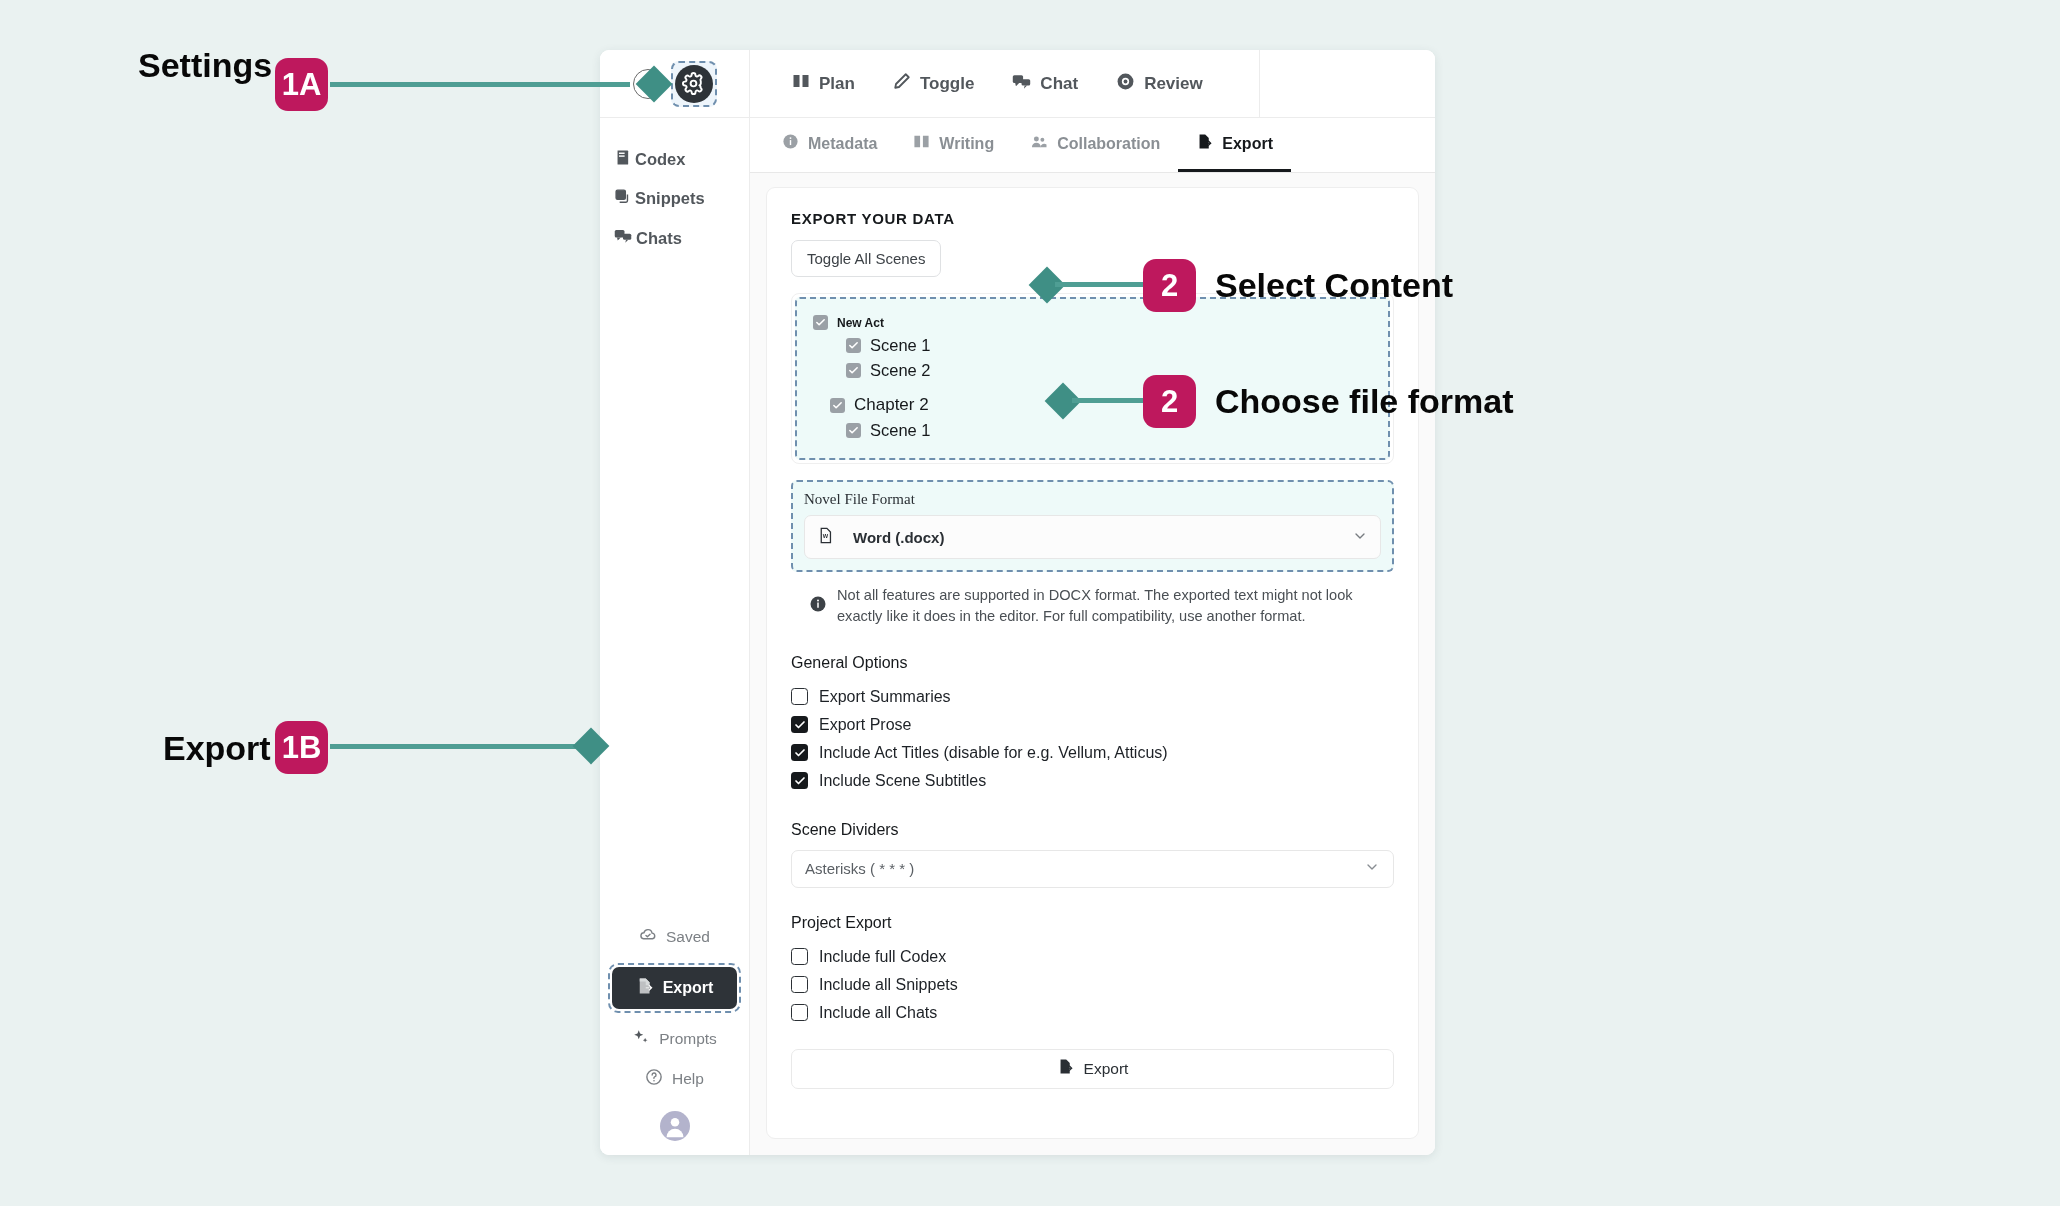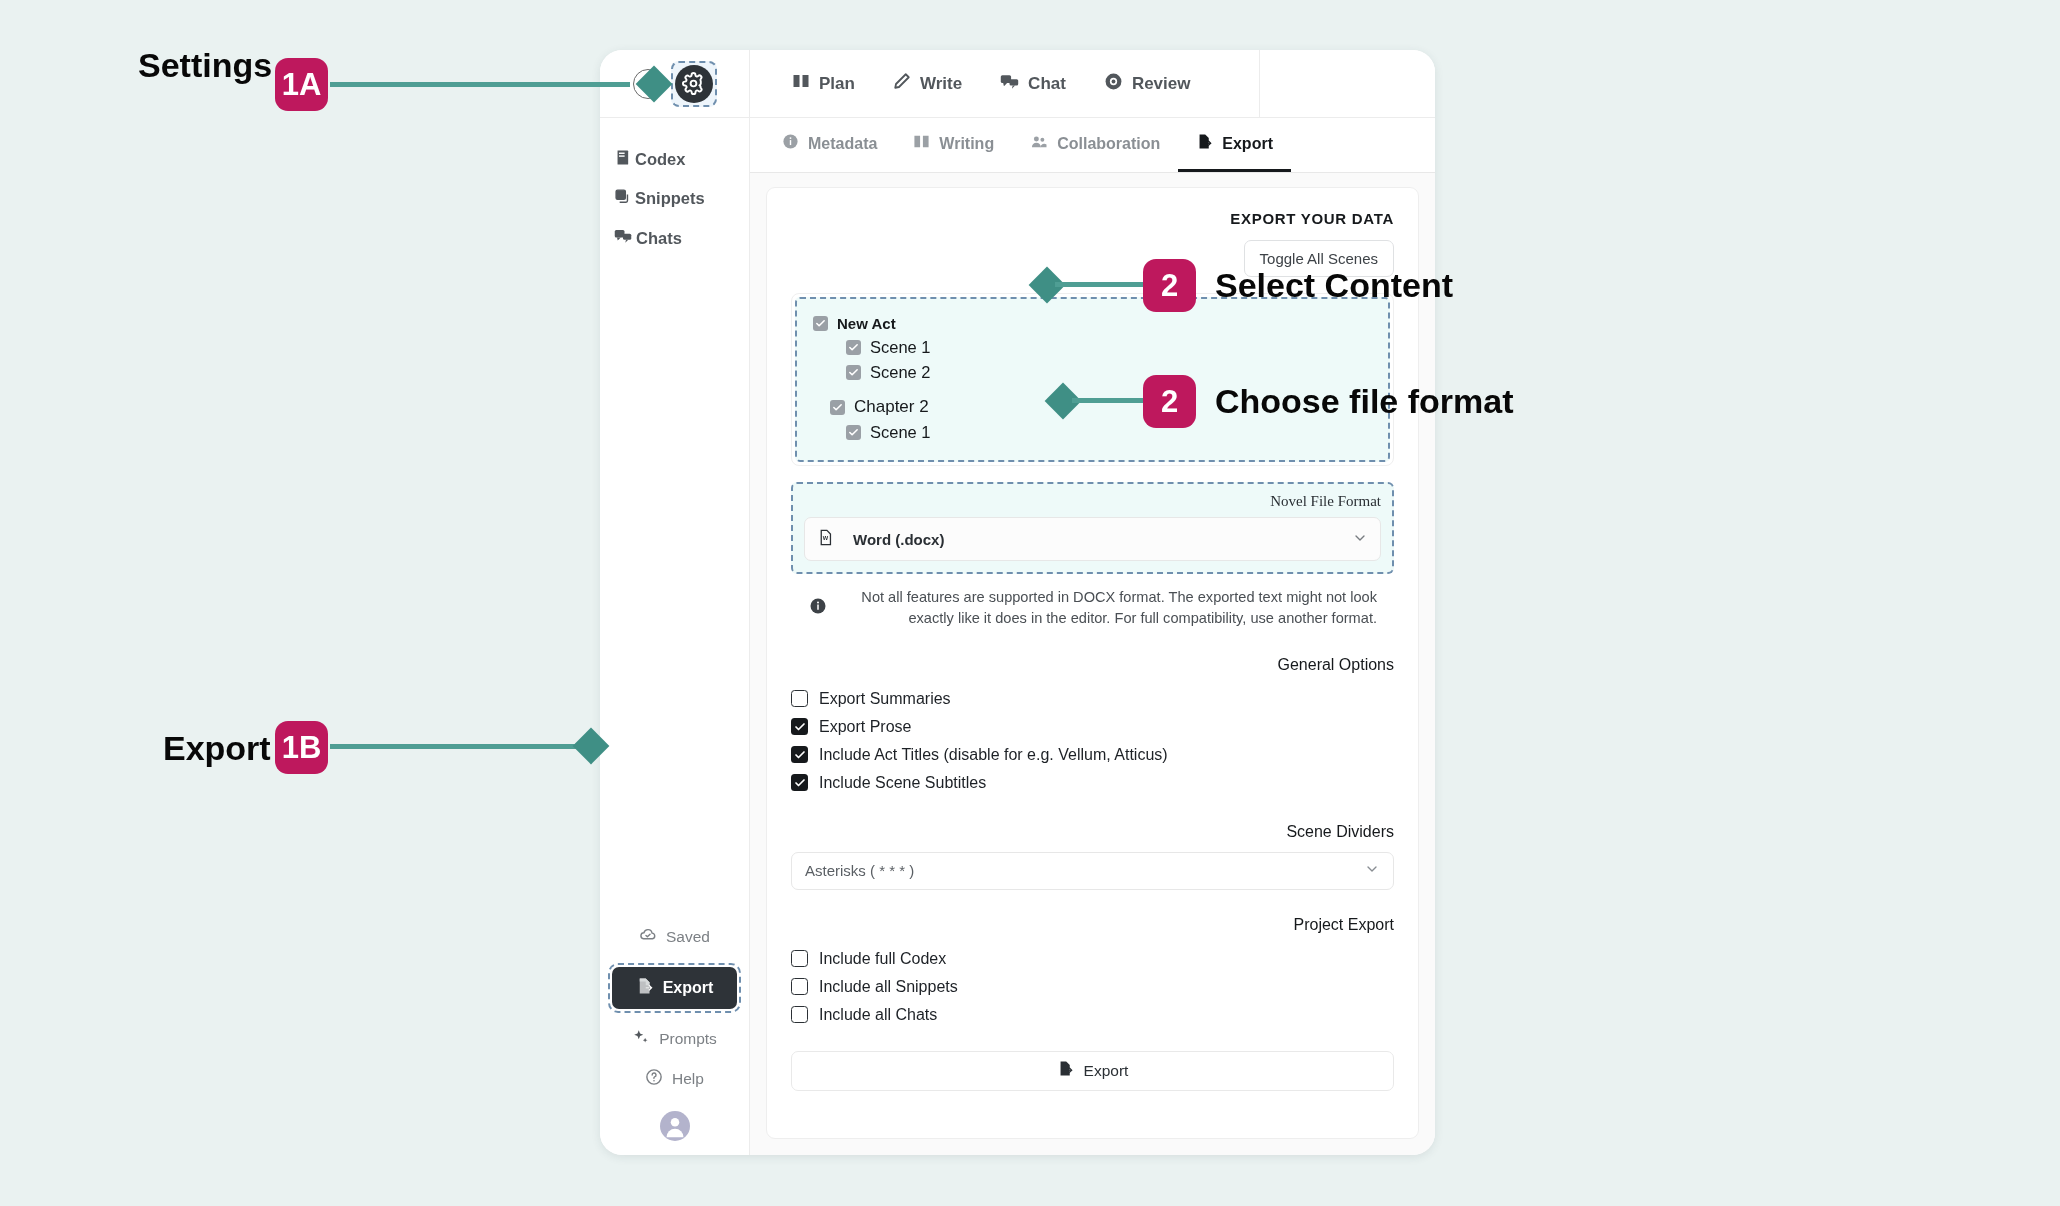--- a/index.html
+++ b/index.html
@@ -10,24 +10,24 @@
     overflow: hidden;
   }
   #stage { position: relative; width: 2060px; height: 1206px; }
 
   
   .app-window {
     position: absolute;
     left: 600px; top: 50px;
     width: 835px; height: 1105px;
     background: #ffffff;
-    border-radius: 22px;
+    border-radius: 9px;
     box-shadow: 0 2px 10px rgba(40,60,70,0.10);
     overflow: hidden;
-    display: flex; flex-direction: column; text-align: right;
+    display: flex; flex-direction: column;
   }
 
   
   .topbar {
     height: 68px; flex: 0 0 68px;
     display: flex; align-items: stretch;
     border-bottom: 1px solid #ececec;
     background: #fff;
   }
   .topbar-left {
@@ -167,21 +167,21 @@
   .tree-row.lvl2 { padding-left: 17px; }
   .tree-row.lvl3 { padding-left: 33px; }
   .cb {
     width: 15px; height: 15px; flex: 0 0 15px;
     border-radius: 3px;
     display: flex; align-items: center; justify-content: center;
   }
   .cb.gray { background: #9aa0a6; }
   .cb.gray svg { stroke: #ffffff; }
   .tree-label { font-size: 16.5px; color: #16191c; }
-  .tree-row.lvl1 .tree-label { font-weight: bold; font-size: 15px; }
+  .tree-row.lvl1 .tree-label { font-weight: bold; font-size: 12px; }
   .tree-row.lvl2 .tree-label { font-size: 17px; }
 
   
   .fmt-dashed {
     margin-top: 16px;
     border: 2.5px dashed #6f8fae; border-radius: 6px;
     background: #eefaf9;
     padding: 9px 11px 11px 11px;
     position: relative;
   }
@@ -281,21 +281,21 @@
               </svg>
           </span>
           <span>Plan</span>
         </div>
         <div class="topnav-item">
           <span>
             <svg width="18" height="18" viewBox="0 0 24 24" fill="none" stroke="#52575c" stroke-width="2.4" stroke-linecap="round" stroke-linejoin="round">
                 <path d="M17 3l4 4L8 20l-5 1 1-5z"></path>
               </svg>
           </span>
-          <span>Write</span>
+          <span>Toggle</span>
         </div>
         <div class="topnav-item">
           <span>
             <svg width="19" height="19" viewBox="0 0 24 24" fill="#52575c">
                 <rect x="1" y="4" width="13" height="10" rx="2"></rect>
                 <path d="M4 14l1 4 4-4z"></path>
                 <rect x="12" y="9" width="11" height="8" rx="2"></rect>
                 <path d="M16 17l-1 4 4-4z"></path>
               </svg>
           </span>

